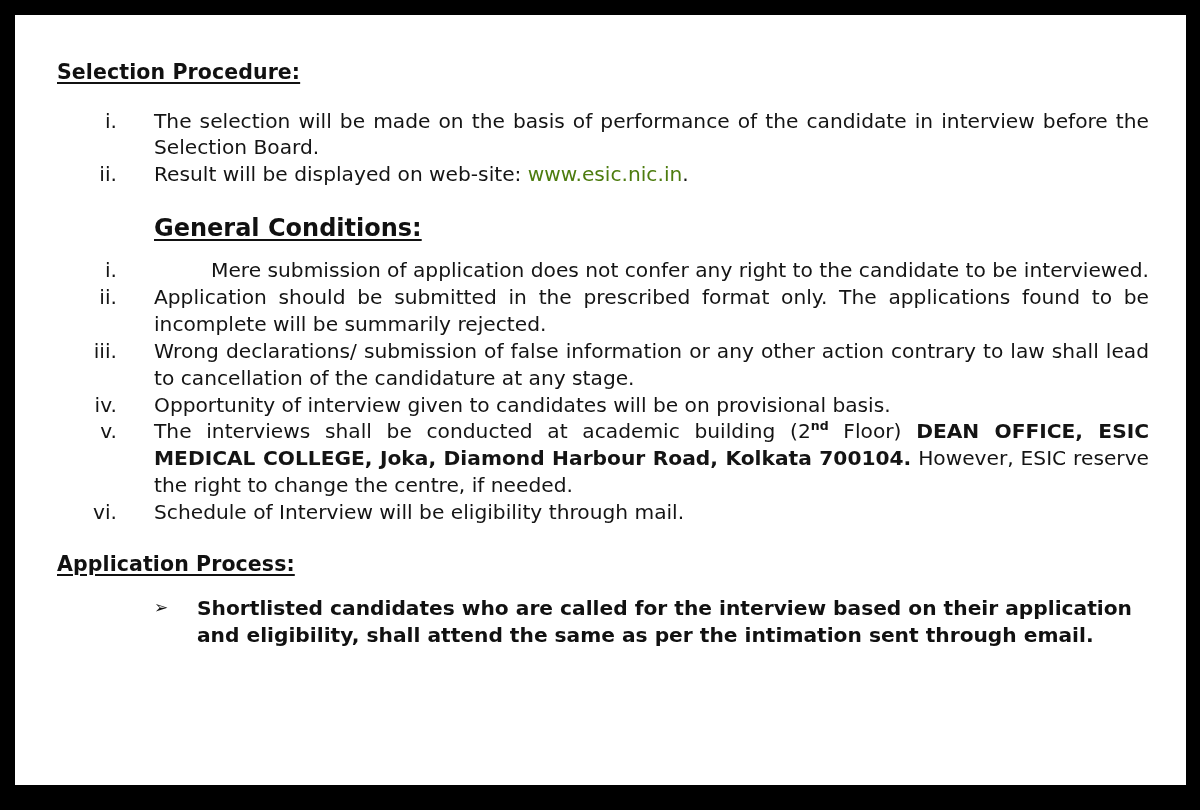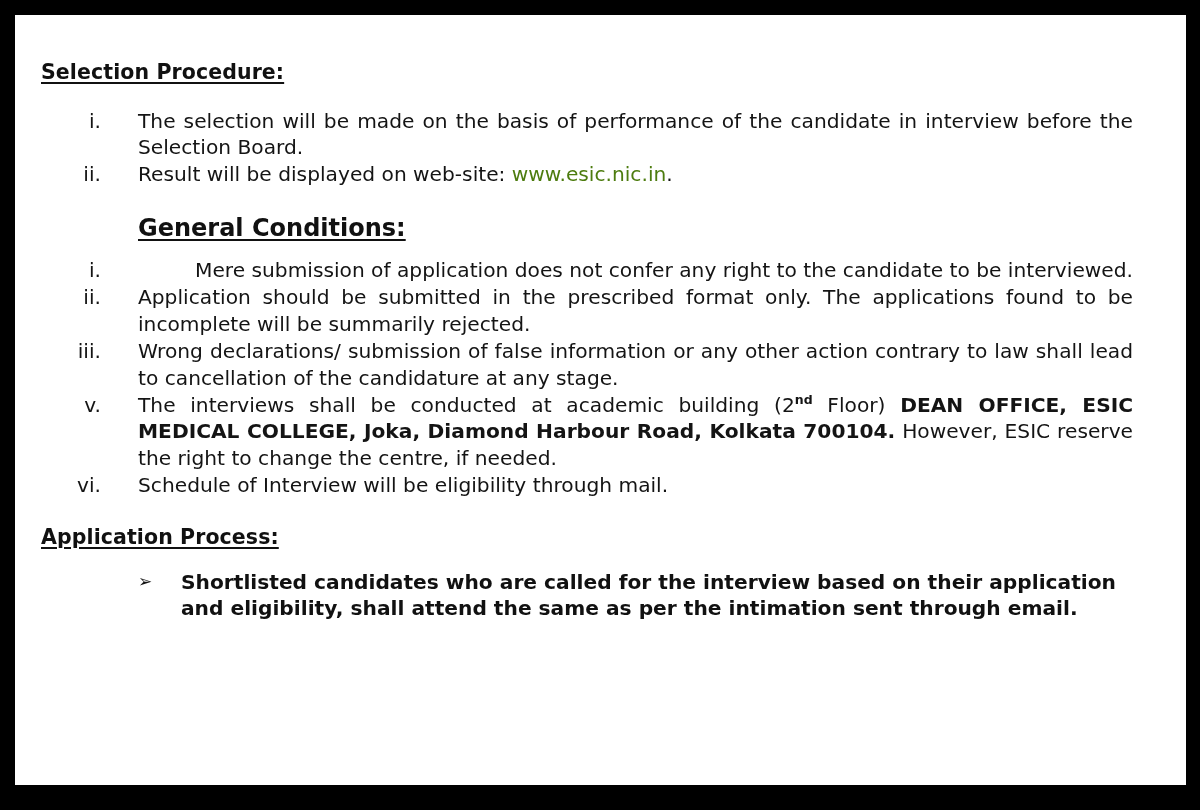--- a/index.html
+++ b/index.html
@@ -30,21 +30,21 @@
     top: 15px;
     width: 1171px;
     height: 770px;
     background: #ffffff;
     box-sizing: border-box;
     overflow: hidden;
   }
 
   #doc-body {
     position: absolute;
-    left: 26px;
+    left: 42px;
     top: 45px;
     width: 1092px;
   }
 
   .section-heading {
     font-weight: bold;
     font-size: 20.5px;
     color: #111111;
     text-decoration: underline;
     text-underline-offset: 3px;
@@ -168,20 +168,24 @@
         </li>
         <li>
           <span class="marker">ii.</span>
           <span class="li-text">Application should be submitted in the prescribed format only. The applications found to be incomplete will be summarily rejected.</span>
         </li>
         <li>
           <span class="marker">iii.</span>
           <span class="li-text">Wrong declarations/ submission of false information or any other action contrary to law shall lead to cancellation of the candidature at any stage.</span>
         </li>
         <li>
+          <span class="marker">iv.</span>
+          <span class="li-text" style="text-align:left;">Opportunity of interview given to candidates will be on provisional basis.</span>
+        </li>
+        <li>
           <span class="marker">v.</span>
           <span class="li-text"><span>The interviews shall be conducted at academic building (2</span><sup class="ordinal">nd</sup><span> Floor) </span><b class="strong">DEAN OFFICE, ESIC MEDICAL COLLEGE, Joka, Diamond Harbour Road, Kolkata 700104.</b><span> However, ESIC reserve the right to change the centre, if needed.</span></span>
         </li>
         <li>
           <span class="marker">vi.</span>
           <span class="li-text" style="text-align:left;">Schedule of Interview will be eligibility through mail.</span>
         </li>
       </ol>
 
       <div class="gap-before-app"></div>

